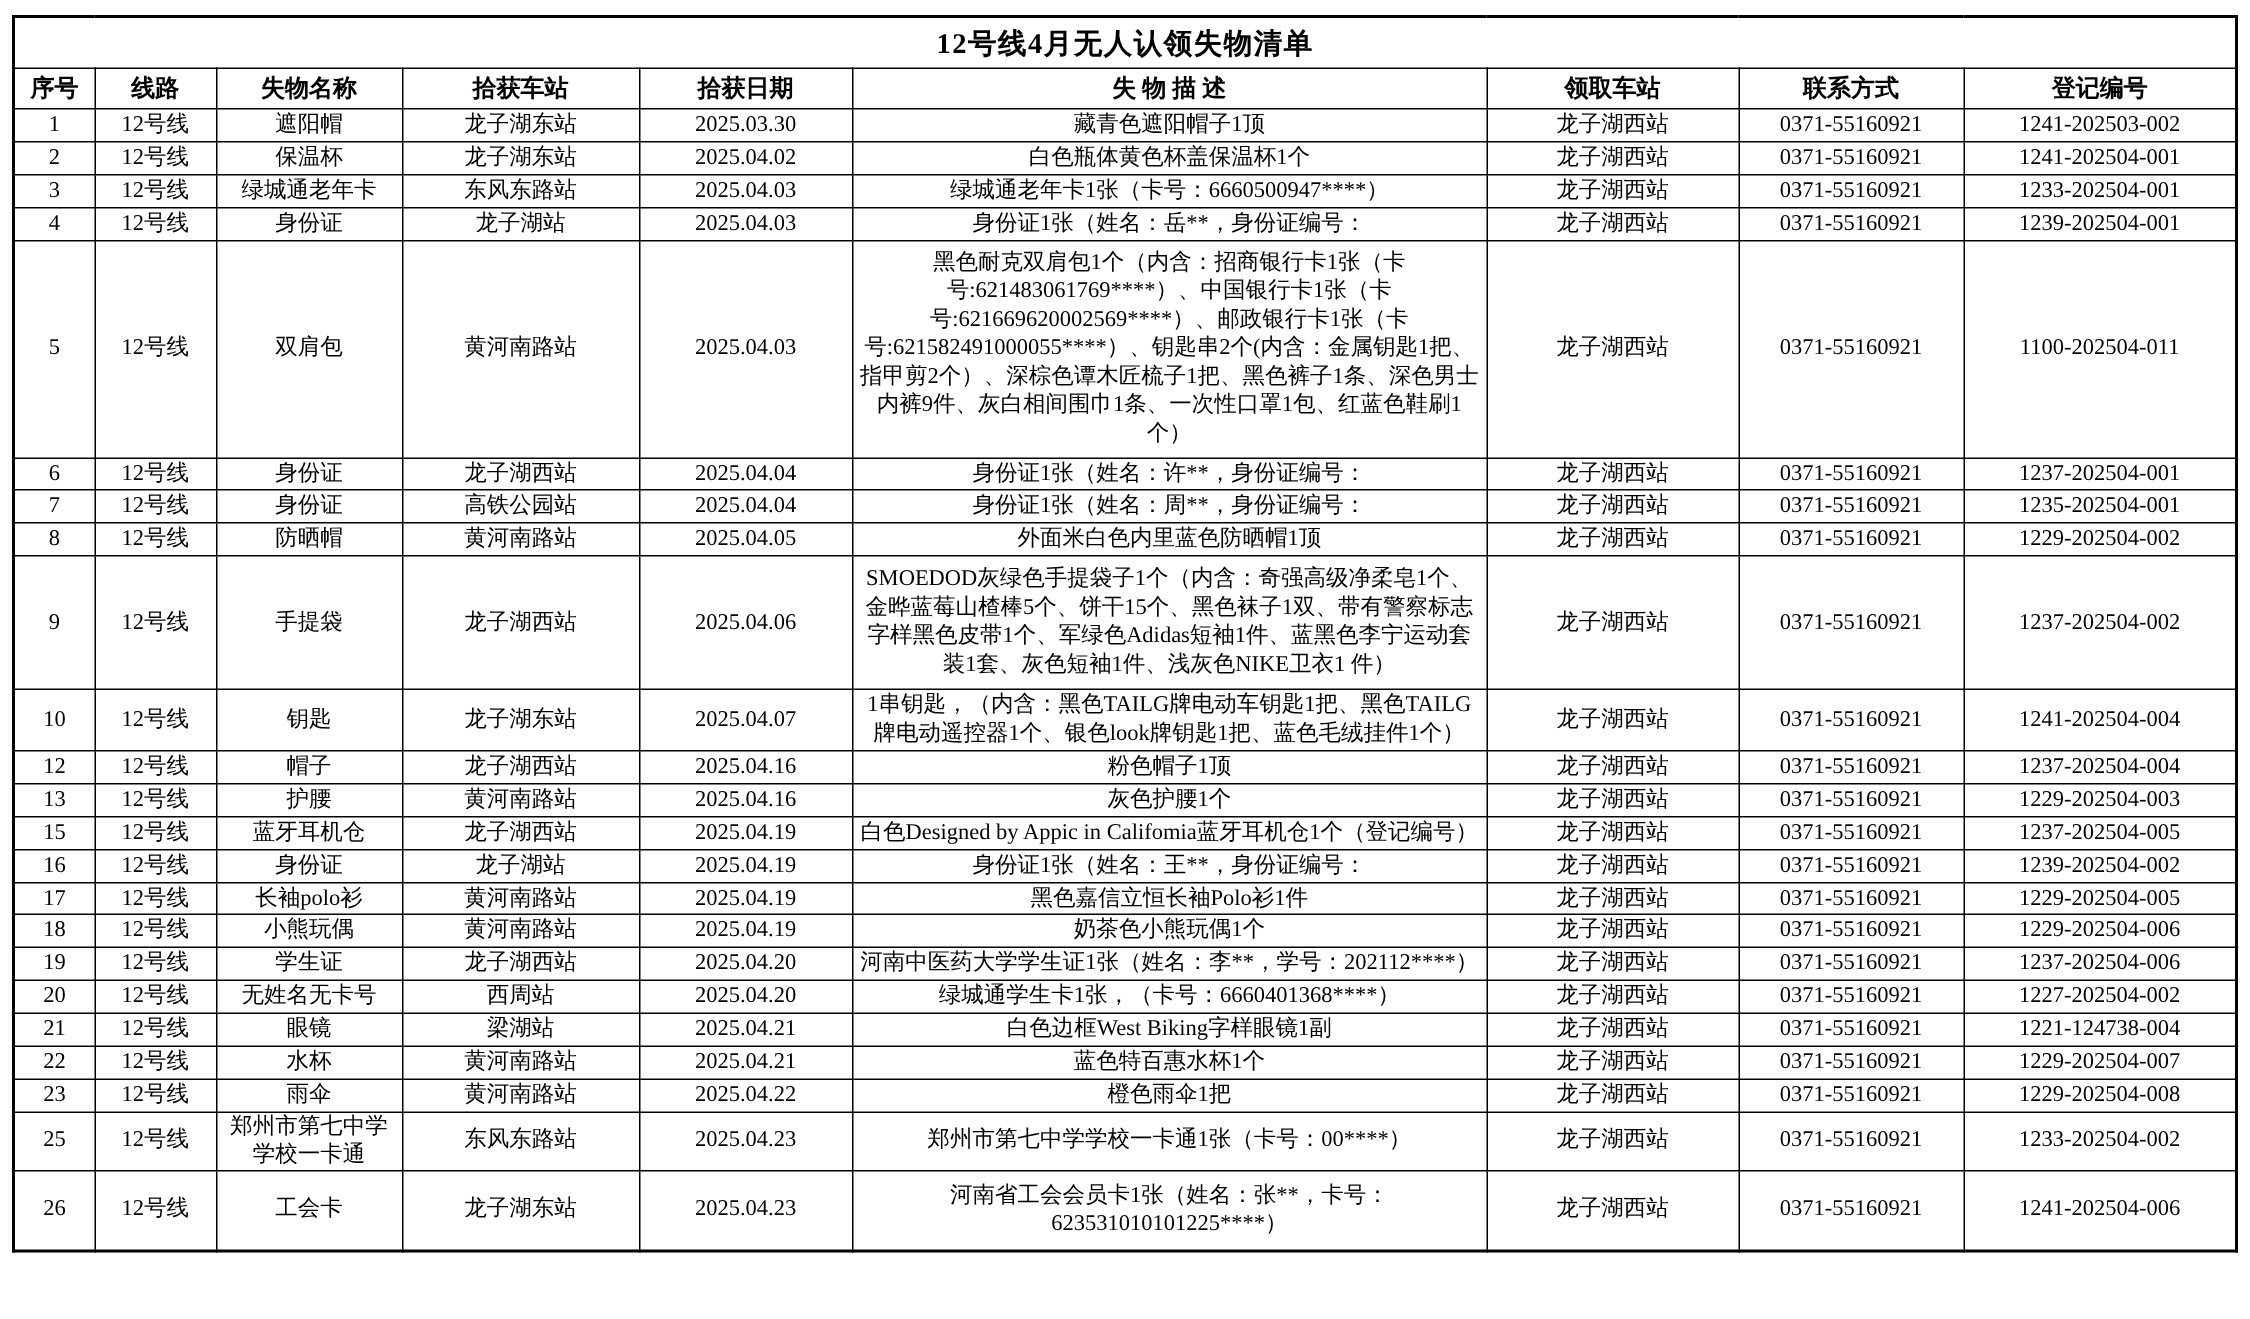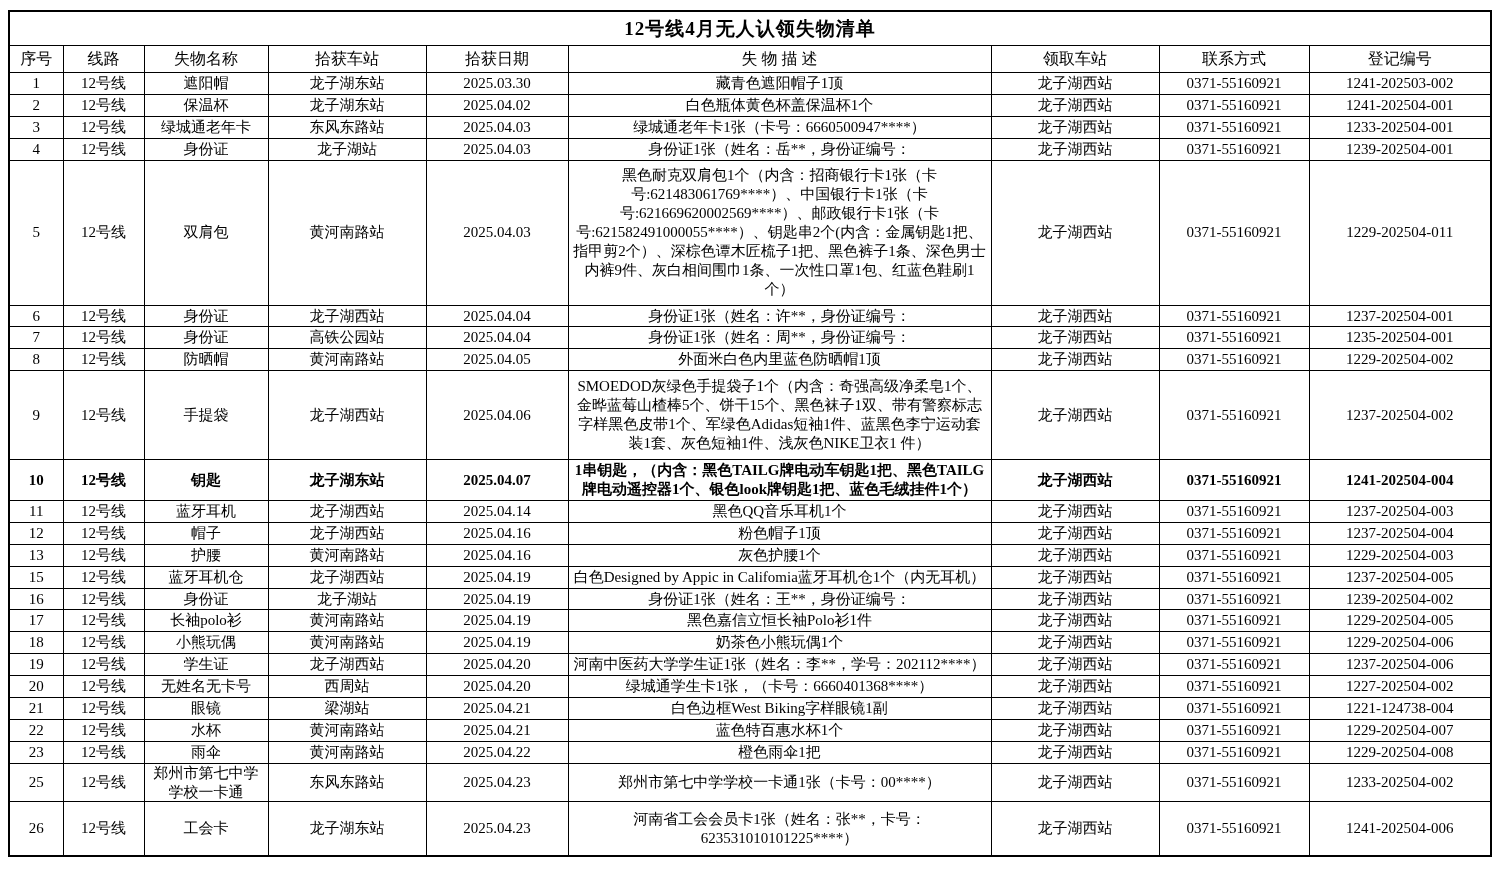--- a/index.html
+++ b/index.html
@@ -11,21 +11,21 @@
     border-collapse:collapse;table-layout:fixed;
     width:1482px;margin:10px 0 0 8px;
     border:2px solid #000;
   }
   th,td{
     border:1px solid #000;
     text-align:center;vertical-align:middle;
     padding:0 2px;word-break:break-word;
   }
   .title-cell{font-size:19px;font-weight:bold;height:33px;letter-spacing:1px;}
-  tr.cols th{font-size:16px;font-weight:normal;height:26px;}
+  tr.cols th{font-size:16px;font-weight:bold;height:26px;}
   td{font-size:15px;line-height:1.26;height:18px;}
   td.cell-description{padding:1px 3px;}
 </style>
 </head>
 <body>
 
 <table>
   <colgroup>
     <col style="width:54px">
       <col style="width:81px">
@@ -100,21 +100,21 @@
       </tr>
       <tr style="height: 145px;">
         <td class="cell-seq">5</td>
         <td class="cell-line">12号线</td>
         <td class="cell-item">双肩包</td>
         <td class="cell-found-station">黄河南路站</td>
         <td class="cell-found-date">2025.04.03</td>
         <td class="cell-description">黑色耐克双肩包1个（内含：招商银行卡1张（卡号:621483061769****）、中国银行卡1张（卡号:621669620002569****）、邮政银行卡1张（卡号:621582491000055****）、钥匙串2个(内含：金属钥匙1把、指甲剪2个）、深棕色谭木匠梳子1把、黑色裤子1条、深色男士内裤9件、灰白相间围巾1条、一次性口罩1包、红蓝色鞋刷1 个）</td>
         <td class="cell-claim-station">龙子湖西站</td>
         <td class="cell-contact">0371-55160921</td>
-        <td class="cell-reg-no">1229-202504-011</td>
+        <td class="cell-reg-no">1100-202504-011</td>
       </tr>
       <tr>
         <td class="cell-seq">6</td>
         <td class="cell-line">12号线</td>
         <td class="cell-item">身份证</td>
         <td class="cell-found-station">龙子湖西站</td>
         <td class="cell-found-date">2025.04.04</td>
         <td class="cell-description">身份证1张（姓名：许**，身份证编号：</td>
         <td class="cell-claim-station">龙子湖西站</td>
         <td class="cell-contact">0371-55160921</td>
@@ -146,43 +146,32 @@
         <td class="cell-seq">9</td>
         <td class="cell-line">12号线</td>
         <td class="cell-item">手提袋</td>
         <td class="cell-found-station">龙子湖西站</td>
         <td class="cell-found-date">2025.04.06</td>
         <td class="cell-description">SMOEDOD灰绿色手提袋子1个（内含：奇强高级净柔皂1个、金晔蓝莓山楂棒5个、饼干15个、黑色袜子1双、带有警察标志字样黑色皮带1个、军绿色Adidas短袖1件、蓝黑色李宁运动套装1套、灰色短袖1件、浅灰色NIKE卫衣1 件）</td>
         <td class="cell-claim-station">龙子湖西站</td>
         <td class="cell-contact">0371-55160921</td>
         <td class="cell-reg-no">1237-202504-002</td>
       </tr>
-      <tr style="height: 40px; font-weight: bold;">
+      <tr style="height: 40px;">
         <td class="cell-seq">10</td>
         <td class="cell-line">12号线</td>
         <td class="cell-item">钥匙</td>
         <td class="cell-found-station">龙子湖东站</td>
         <td class="cell-found-date">2025.04.07</td>
         <td class="cell-description">1串钥匙，（内含：黑色TAILG牌电动车钥匙1把、黑色TAILG牌电动遥控器1个、银色look牌钥匙1把、蓝色毛绒挂件1个）</td>
         <td class="cell-claim-station">龙子湖西站</td>
         <td class="cell-contact">0371-55160921</td>
         <td class="cell-reg-no">1241-202504-004</td>
       </tr>
       <tr>
-        <td class="cell-seq">11</td>
-        <td class="cell-line">12号线</td>
-        <td class="cell-item">蓝牙耳机</td>
-        <td class="cell-found-station">龙子湖西站</td>
-        <td class="cell-found-date">2025.04.14</td>
-        <td class="cell-description">黑色QQ音乐耳机1个</td>
-        <td class="cell-claim-station">龙子湖西站</td>
-        <td class="cell-contact">0371-55160921</td>
-        <td class="cell-reg-no">1237-202504-003</td>
-      </tr>
-      <tr>
         <td class="cell-seq">12</td>
         <td class="cell-line">12号线</td>
         <td class="cell-item">帽子</td>
         <td class="cell-found-station">龙子湖西站</td>
         <td class="cell-found-date">2025.04.16</td>
         <td class="cell-description">粉色帽子1顶</td>
         <td class="cell-claim-station">龙子湖西站</td>
         <td class="cell-contact">0371-55160921</td>
         <td class="cell-reg-no">1237-202504-004</td>
       </tr>
@@ -196,21 +185,21 @@
         <td class="cell-claim-station">龙子湖西站</td>
         <td class="cell-contact">0371-55160921</td>
         <td class="cell-reg-no">1229-202504-003</td>
       </tr>
       <tr>
         <td class="cell-seq">15</td>
         <td class="cell-line">12号线</td>
         <td class="cell-item">蓝牙耳机仓</td>
         <td class="cell-found-station">龙子湖西站</td>
         <td class="cell-found-date">2025.04.19</td>
-        <td class="cell-description">白色Designed by Appic in Califomia蓝牙耳机仓1个（内无耳机）</td>
+        <td class="cell-description">白色Designed by Appic in Califomia蓝牙耳机仓1个（登记编号）</td>
         <td class="cell-claim-station">龙子湖西站</td>
         <td class="cell-contact">0371-55160921</td>
         <td class="cell-reg-no">1237-202504-005</td>
       </tr>
       <tr>
         <td class="cell-seq">16</td>
         <td class="cell-line">12号线</td>
         <td class="cell-item">身份证</td>
         <td class="cell-found-station">龙子湖站</td>
         <td class="cell-found-date">2025.04.19</td>

